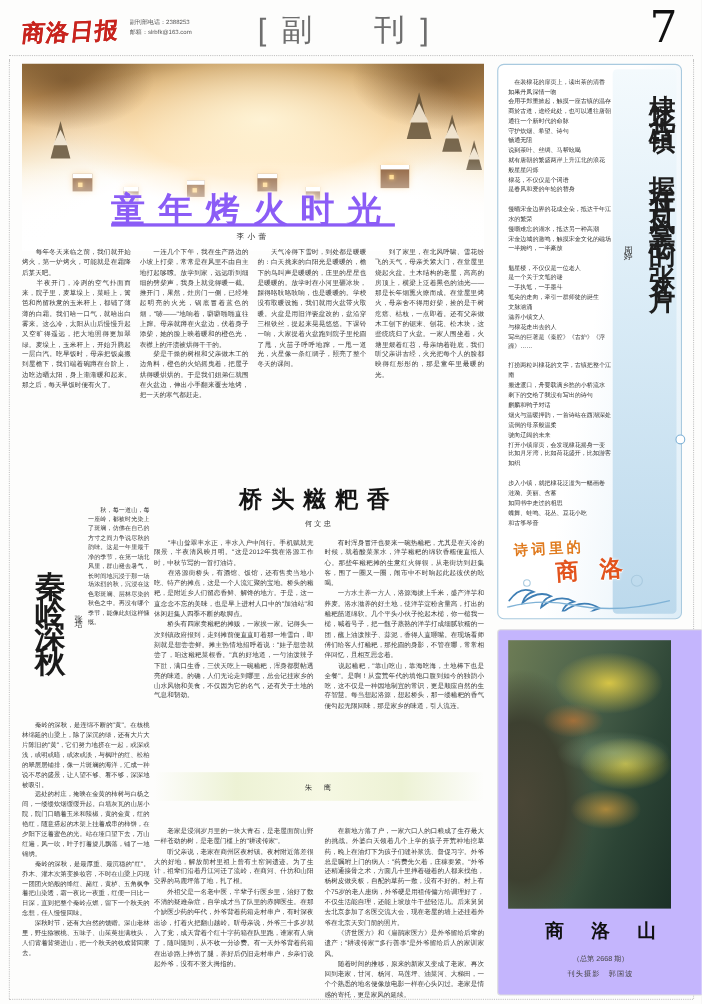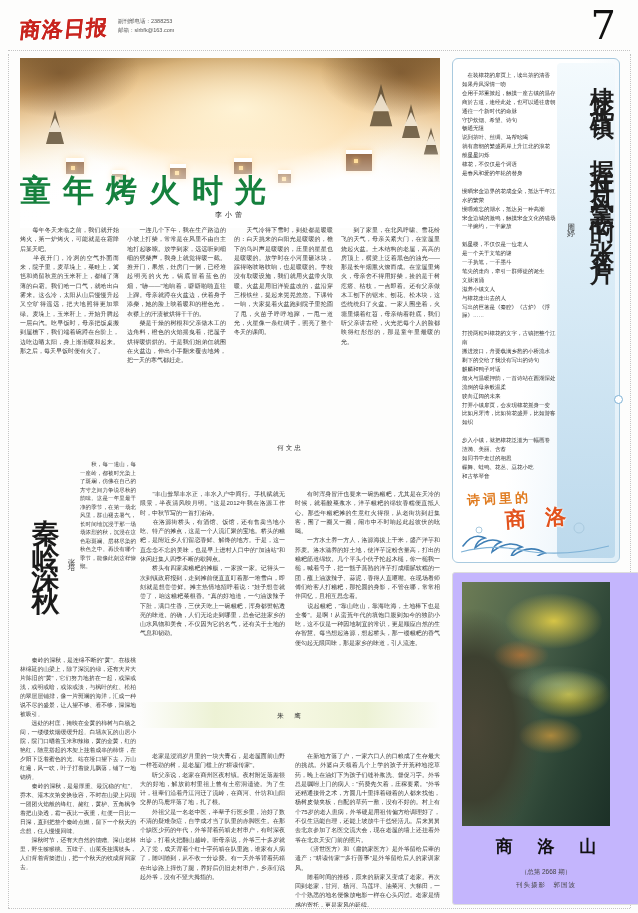--- a/index.html
+++ b/index.html
@@ -32,23 +32,23 @@
   .hero .corner{position:absolute;width:160px;height:90px;border-radius:50%;
       background:radial-gradient(closest-side,rgba(90,60,30,.55),rgba(0,0,0,0));}
   .pine{position:absolute;width:0;height:0;border-left:9px solid transparent;
       border-right:9px solid transparent;border-bottom:34px solid #5a4a32;opacity:.8;}
   .pine:after{content:"";position:absolute;left:-7px;top:8px;width:0;height:0;
       border-left:7px solid transparent;border-right:7px solid transparent;border-bottom:14px solid #efe6d6;}
   .house{position:absolute;background:#8a5a33;border-top:4px solid #fff;box-shadow:0 0 6px rgba(255,210,140,.8);}
   .house i{position:absolute;left:30%;top:30%;width:4px;height:4px;background:#ffd27a;box-shadow:0 0 4px #ffc14d;}
   .hero .fade{position:absolute;left:0;top:0;right:0;bottom:0;
       background:linear-gradient(180deg,rgba(255,255,255,0) 52%,rgba(255,255,255,.82) 82%,#fff 100%);}
-  .main-title{position:absolute;left:0;right:0;top:112px;margin:0;
-      font-size:31px;font-weight:bold;color:#15803d;letter-spacing:12px;
-      text-shadow:0 0 6px #fff,0 0 2px #fff;}
+  .main-title{position:absolute;left:0;right:0;top:112px;text-align:center;margin:0;
+      font-size:31px;font-weight:bold;color:#8b5cf6;letter-spacing:12px;
+      text-shadow:0 0 6px #fff,0 0 2px #fff;text-decoration:underline;}
   .main-byline{position:absolute;left:0;right:0;top:152px;text-align:center;font-size:7px;color:#333;letter-spacing:3px;}
   .cols4{position:absolute;left:0;top:168px;width:420px;height:210px;display:flex;gap:8px;}
   .bodytext{font-size:6px;line-height:1.55;color:#3a3a3a;text-align:justify;white-space:pre-line;overflow:hidden;}
   .cols4 .bodytext{flex:1;}
   
   .qinling{position:absolute;left:20px;top:460px;width:116px;height:447px;}
   .q-vtitle{position:absolute;left:6px;top:38px;writing-mode:vertical-rl;font-family:"DejaVu Serif",serif;
       font-size:28px;font-weight:bold;color:#1a1a1a;letter-spacing:22px;}
   .q-vauthor{position:absolute;left:46px;top:92px;writing-mode:vertical-rl;font-size:7.5px;color:#444;letter-spacing:5px;}
   .q-side{position:absolute;left:60px;top:0;width:56px;height:192px;}
@@ -111,20 +111,21 @@
   <div class="guide v" style="left:8px;top:54px;height:854px;"></div>
   <div class="guide v" style="left:630px;top:54px;height:854px;"></div>
   <div class="guide h" style="left:8px;top:908px;width:622px;"></div>
 
   <header class="masthead">
     <div class="paper-name">商洛日报</div>
     <div class="contact">
       <div>副刊部电话：2388253</div>
       <div>邮箱：slrbfk@163.com</div>
     </div>
+    <div class="section-name">[副　刊]</div>
     <div class="page-num">7</div>
   </header>
 
   <section class="main-article">
     <div class="hero">
       <div class="corner" style="left:-40px;top:-30px"></div>
       <div class="corner" style="right:-40px;top:-30px"></div>
       <div class="pine" style="left:26px;top:52px"></div>
       <div class="pine" style="left:352px;top:30px;transform:scale(1.25)"></div>
       <div class="pine" style="left:382px;top:46px"></div>
@@ -165,20 +166,21 @@
     <div class="q-vtitle">秦岭深秋</div>
     <div class="q-vauthor">张培</div>
     <div class="q-side bodytext" style="font-size:5.5px">　　秋，每一道山，每一座岭，都被时光染上了斑斓，仿佛在自己的方寸之间力争说尽秋的韵味。这是一年里最干净的季节，在第一场北风里，群山褪去暑气，长时间地沉浸于那一场场浓烈的秋，沉浸在这色彩斑斓、层林尽染的秋色之中。再没有哪个季节，能像此刻这样慷慨。</div>
     <div class="q-body bodytext" style="font-size:5.8px">　　秦岭的深秋，是连绵不断的"黄"。在核桃林绵延的山梁上，除了深沉的绿，还有大片大片陈旧的"黄"，它们努力地挤在一起，或深或浅，或明或暗，或浓或淡，与枫叶的红、松柏的翠层层铺排，像一片斑斓的海洋，汇成一种说不尽的盛景，让人望不够、看不够，深深地被吸引。
 　　远处的村庄，掩映在金黄的柿树与白杨之间，一缕缕炊烟缓缓升起。白墙灰瓦的山居小院，院门口晒着玉米和辣椒，黄的金黄，红的艳红，随意搭起的木架上挂着成串的柿饼，在夕阳下泛着蜜色的光。站在垭口望下去，万山红遍，风一吹，叶子打着旋儿飘落，铺了一地锦绣。
 　　秦岭的深秋，是最厚重、最沉稳的"红"。乔木、灌木次第变换妆容，不时在山梁上闪现一团团火焰般的绛红、赭红，黄栌、五角枫争着把山染透，霜一夜比一夜重，红便一日比一日深，直到把整个秦岭点燃，留下一个秋天的念想，任人慢慢回味。
 　　深秋时节，还有大自然的馈赠。深山老林里，野生猕猴桃、五味子、山茱萸挂满枝头，人们背着背篓进山，把一个秋天的收成背回家去。</div>
   </aside>
 
   <section class="ciba">
+    <h2 class="sub-title">桥头糍粑香</h2>
     <div class="sub-byline">何文忠</div>
     <div class="cols2">
       <div class="bodytext">　　"丰山耸翠丰水正，丰水入户中间行。手机赋就无限景，半夜清风映月明。"这是2012年我在洛源工作时，中秋节写的一首打油诗。
 　　在洛源街桥头，有酒馆、饭馆，还有售卖当地小吃、特产的摊点，这是一个人流汇聚的宝地。桥头的糍粑，是附近乡人们留恋香鲜、解馋的地方。于是，这一直念念不忘的美味，也是早上进村人口中的"加油站"和休闲赶集人四季不断的歇脚点。
 　　桥头有四家卖糍粑的摊贩，一家挨一家。记得头一次到镇政府报到，走到摊前便直直盯着那一堆雪白，即刻就是想尝尝鲜。摊主热情地招呼着说："娃子想尝就尝了，咱这糍粑菜根香。"真的好地道，一勺油泼辣子下肚，满口生香，三伏天吃上一碗糍粑，浑身都熨帖透亮的味道。的确，人们无论走到哪里，总会记挂家乡的山水风物和美食，不仅因为它的名气，还有关于土地的气息和韧劲。</div>
       <div class="bodytext">　　有时浑身冒汗也要来一碗热糍粑，尤其是在天冷的时候，就着酸菜浆水，洋芋糍粑的绵软香糯便直抵人心。那些年糍粑摊的生意红火得很，从老街坊到赶集客，围了一圈又一圈，闹市中不时响起此起彼伏的吆喝。
 　　一方水土养一方人，洛源海拔上千米，盛产洋芋和荞麦。洛水滋养的好土地，使洋芋淀粉含量高，打出的糍粑筋道绵软。几个平头小伙子抡起木槌，你一槌我一槌，喊着号子，把一甑子蒸熟的洋芋打成细腻软糯的一团，蘸上油泼辣子、蒜泥，香得人直咂嘴。在现场看师傅们给客人打糍粑，那抡圆的身影，不管在哪，常常相伴回忆，且相互思念着。
 　　说起糍粑，"靠山吃山，靠海吃海，土地棒下也是全餐"。是啊！从蛮荒年代的填饱口腹到如今的独韵小吃，这不仅是一种因地制宜的常识，更是顺应自然的生存智慧。每当想起洛源，想起桥头，那一缕糍粑的香气便勾起无限回味，那是家乡的味道，引人流连。</div>
     </div>
   </section>

